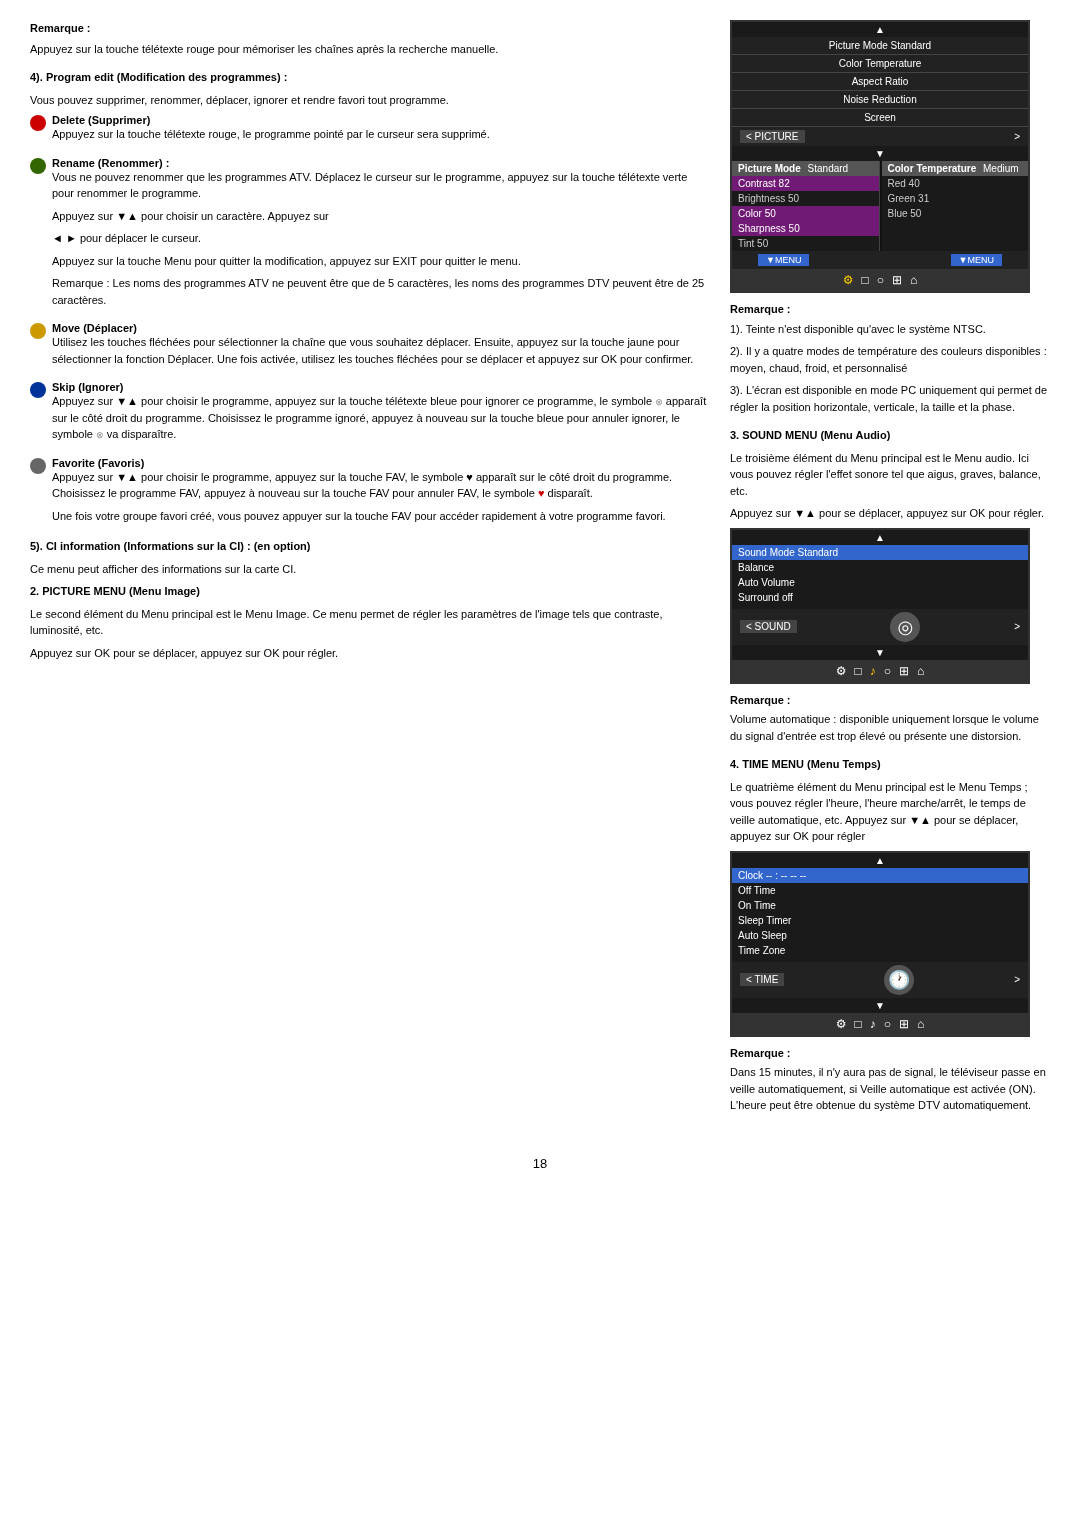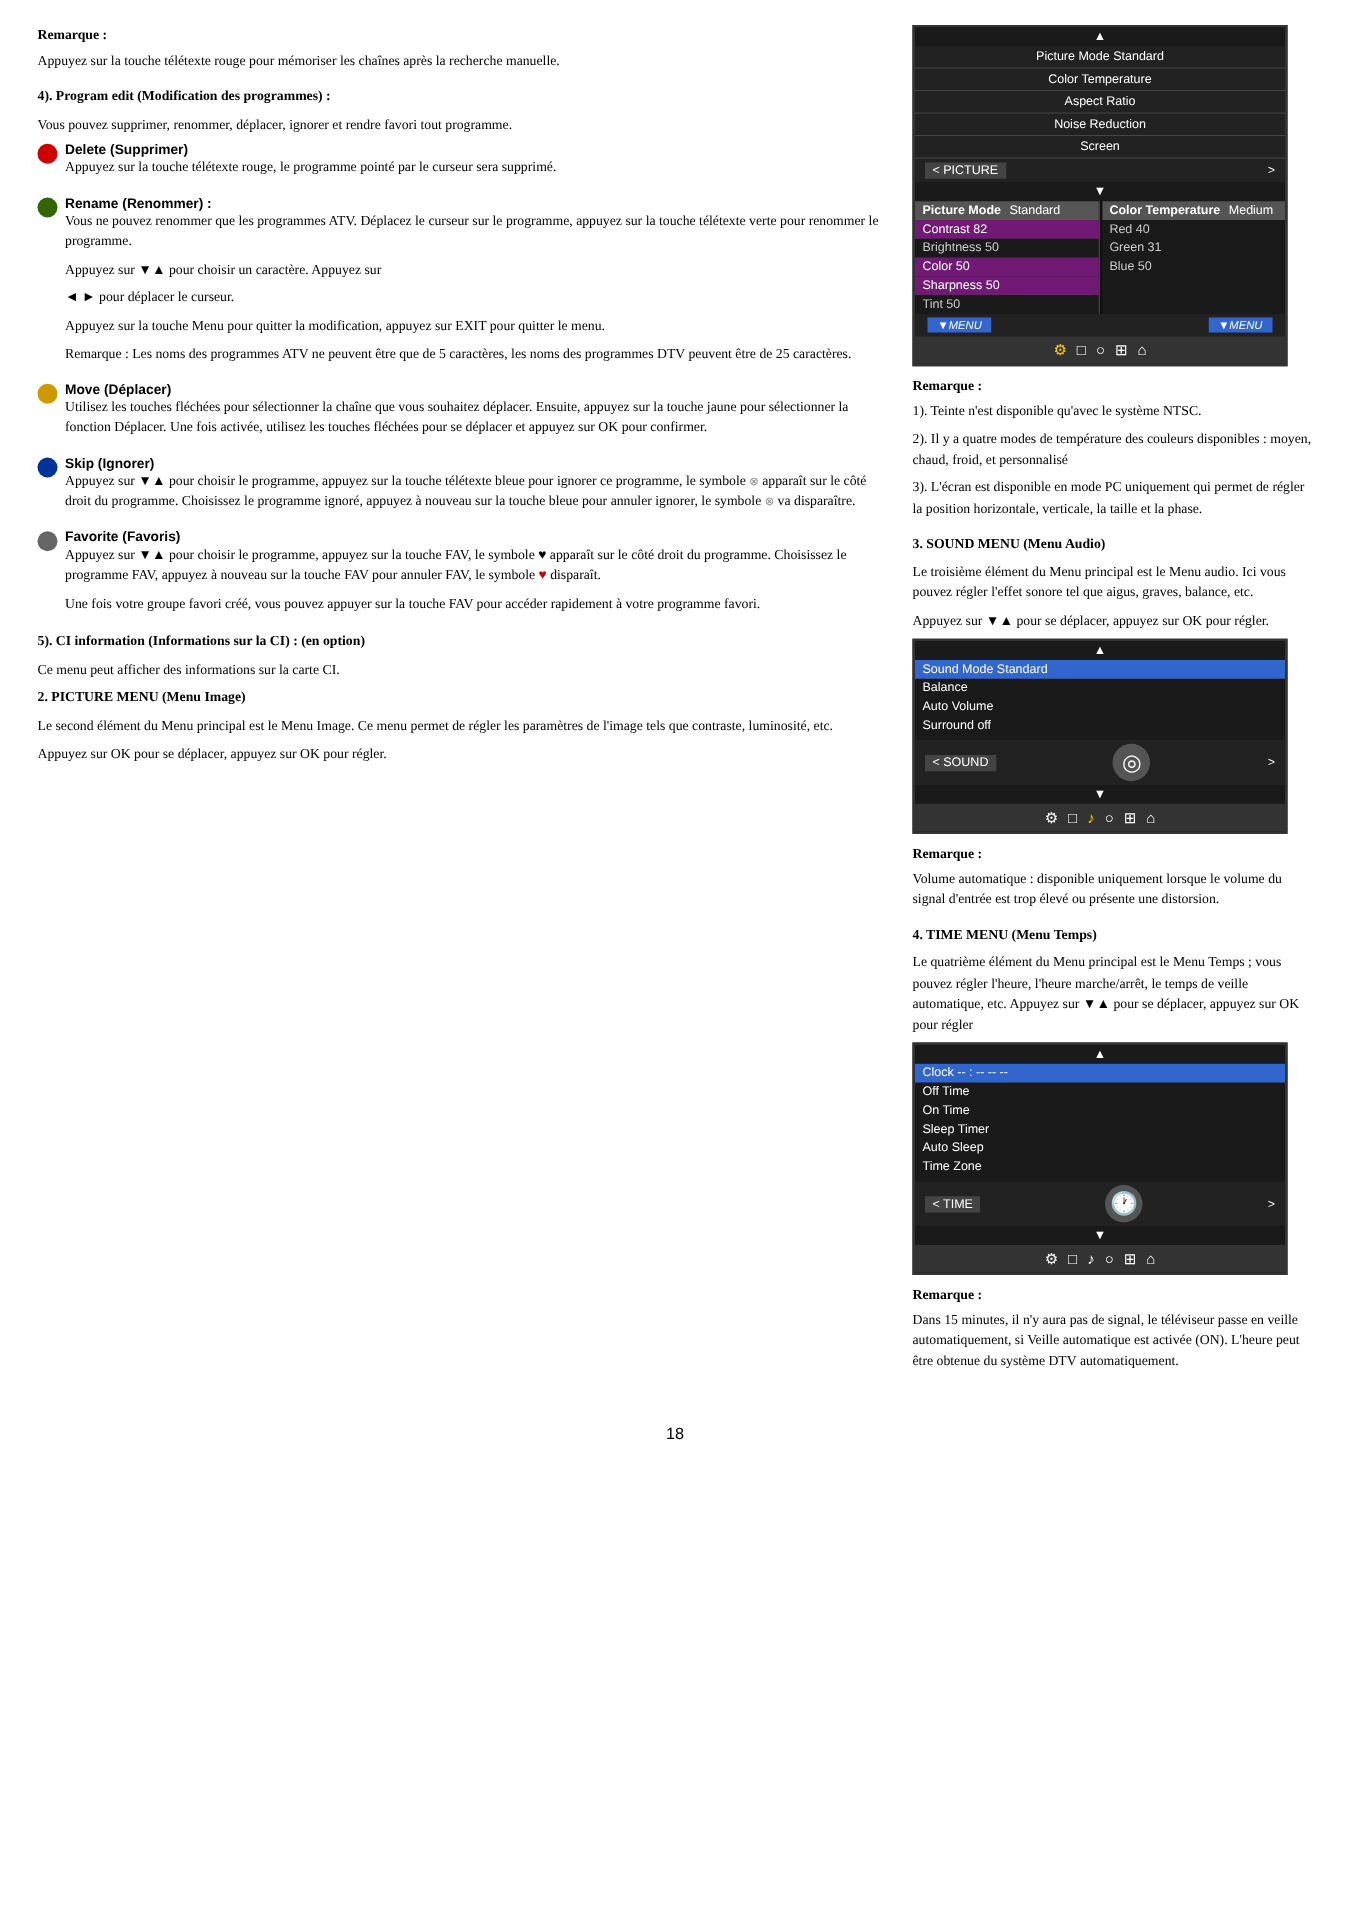--- a/index.html
+++ b/index.html
@@ -27,21 +27,20 @@
     }
     .section-title {
       font-weight: bold;
       font-size: 11px;
       margin-bottom: 4px;
     }
     p {
       font-size: 11px;
       line-height: 1.5;
       margin-bottom: 6px;
-      font-family: Liberation Serif, serif;
     }
     .bold { font-weight: bold; }
     .icon-bullet {
       display: flex;
       align-items: flex-start;
       margin-bottom: 8px;
       gap: 6px;
     }
     .icon-circle {
       width: 16px;
@@ -304,21 +303,21 @@
         <div class="panel-right">
           <div class="panel-header">
             <span>Color Temperature</span>
             <span style="margin-left:4px; font-weight:normal;">Medium</span>
           </div>
           <div class="panel-row">Red 40</div>
           <div class="panel-row">Green 31</div>
           <div class="panel-row">Blue 50</div>
         </div>
       </div>
-      <div style="display:flex; justify-content:space-between; background:#222; padding:2px 6px;font-style:italic;">
+      <div style="display:flex; justify-content:space-between; background:#222; padding:2px 22px;">
         <span class="menu-btn">▼MENU</span>
         <span class="menu-btn">▼MENU</span>
       </div>
       <div class="menu-icons-row">
         <span class="menu-icon-item active">⚙</span>
         <span class="menu-icon-item">□</span>
         <span class="menu-icon-item">○</span>
         <span class="menu-icon-item">⊞</span>
         <span class="menu-icon-item">⌂</span>
       </div>

